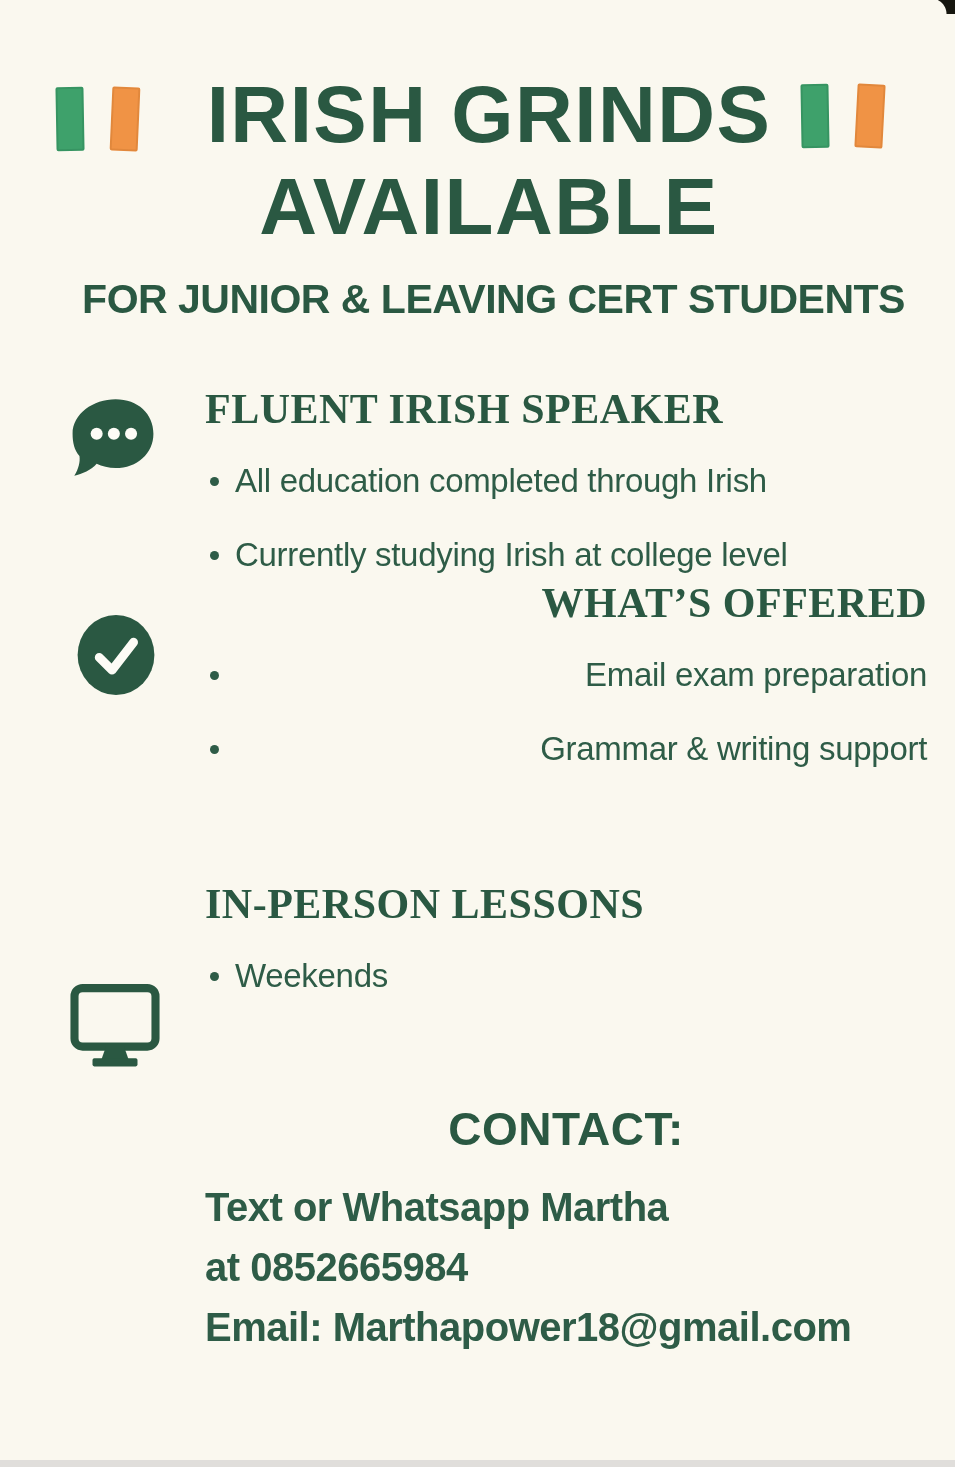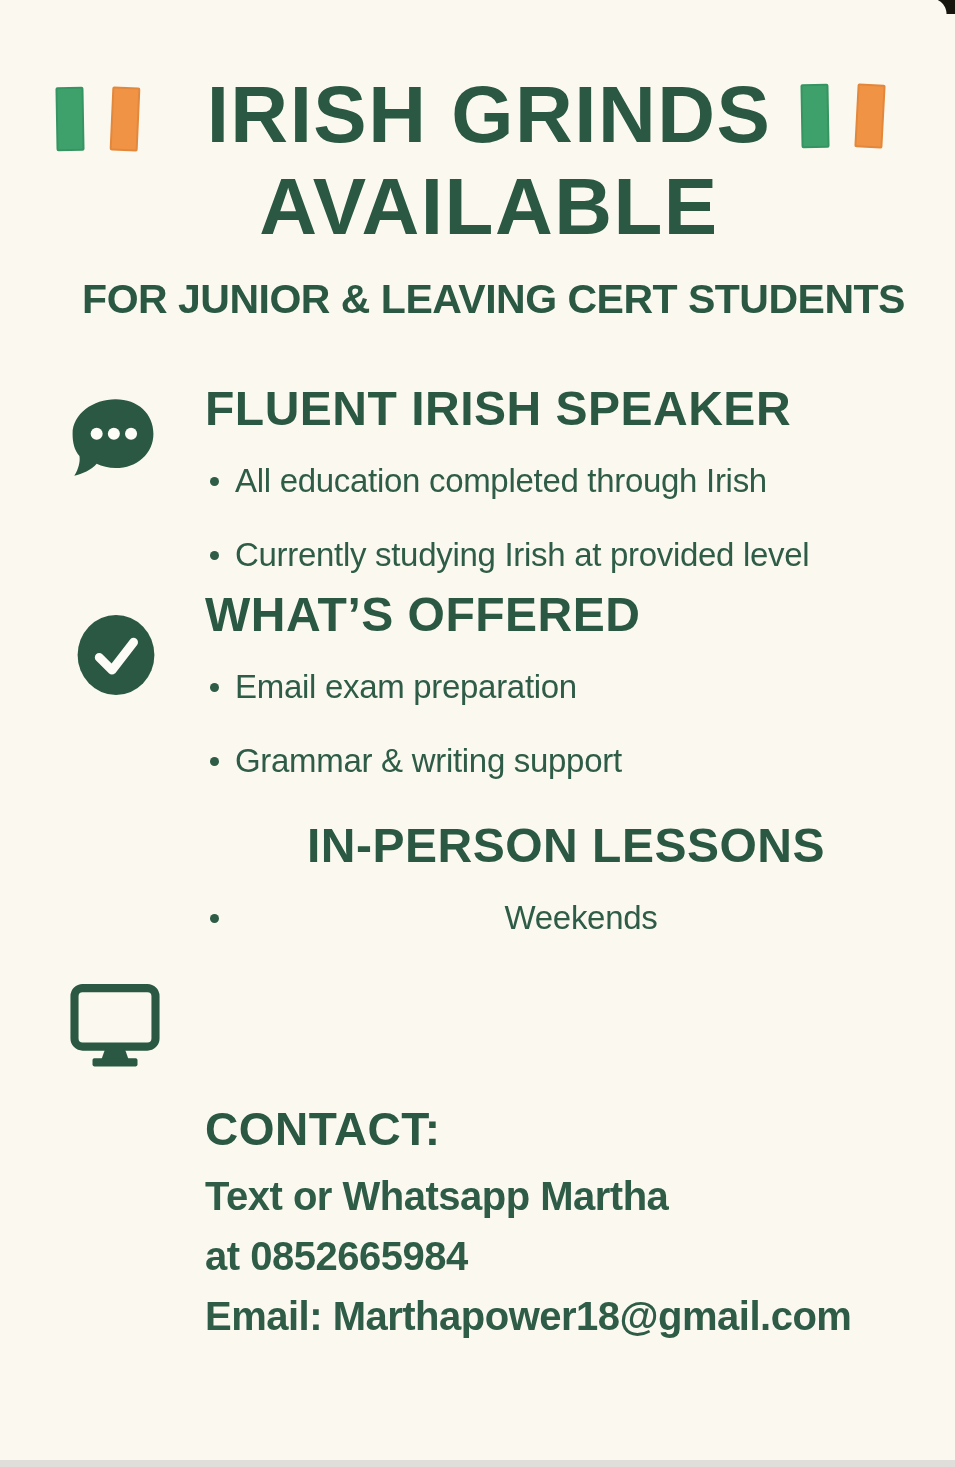--- a/index.html
+++ b/index.html
@@ -52,40 +52,41 @@
   }
   
   .icon{position:absolute;}
   .icon svg{display:block;width:100%;height:100%;}
   .icon-speech{left:70px;top:396px;width:86px;height:84px;}
   .icon-check{left:76px;top:613px;width:80px;height:84px;}
   .icon-monitor{left:70px;top:983px;width:90px;height:84px;}
   
   .section{position:absolute;left:205px;right:28px;color:var(--green-dark);}
   .sec1{top:384px;}
-  .sec2{top:590px;}
-  .sec3{top:821px;text-align:center;}
+  .sec2{top:578px;text-align:right;}
+  .sec3{top:879px;}
   .section h2{
-    font-size:48px;font-weight:700;line-height:50px;letter-spacing:0.5px;
+    font-size:42px;font-weight:700;line-height:50px;letter-spacing:0.5px;
     color:var(--green-dark);
+    font-family:Liberation Serif, serif;
   }
   .section ul{list-style:none;margin-top:12px;}
   .section li{
     position:relative;padding-left:30px;
     font-size:33px;font-weight:400;line-height:54px;letter-spacing:-0.3px;
     color:var(--green-body);white-space:nowrap;margin-top:20px;
   }
   .section li::before{
     content:"";position:absolute;left:5px;top:23px;
     width:9px;height:9px;border-radius:50%;background:var(--green-body);
   }
   
   .contact{position:absolute;left:205px;right:28px;top:1104px;color:var(--green-dark);}
-  .contact h2{font-size:46px;font-weight:700;line-height:50px;letter-spacing:0.5px;}
-  .contact-lines{margin-top:12px;}
+  .contact h2{font-size:46px;font-weight:700;line-height:50px;letter-spacing:0.5px;text-align:center;}
+  .contact-lines{margin-top:23px;}
   .contact-line{
     font-size:40px;font-weight:600;line-height:60px;letter-spacing:-0.5px;
     color:var(--green-body);white-space:nowrap;
   }
 </style>
 </head>
 <body>
 
 <div class="poster">
 
@@ -132,21 +133,21 @@
       <rect x="5" y="5" width="90" height="65" rx="9" fill="none" stroke="#2A5842" stroke-width="9"></rect>
       <path d="M40,70 L60,70 L65,84 L35,84 Z" fill="#2A5842"></path>
       <rect x="25" y="83" width="50" height="9" rx="2" fill="#2A5842"></rect>
     </svg>
   </div>
 
   <section class="section sec1">
     <h2>FLUENT IRISH SPEAKER</h2>
     <ul>
       <li>All education completed through Irish</li>
-      <li>Currently studying Irish at provided level</li>
+      <li>Currently studying Irish at college level</li>
     </ul>
   </section>
 
   <section class="section sec2">
     <h2>WHAT’S OFFERED</h2>
     <ul>
       <li>Email exam preparation</li>
       <li>Grammar &amp; writing support</li>
     </ul>
   </section>

